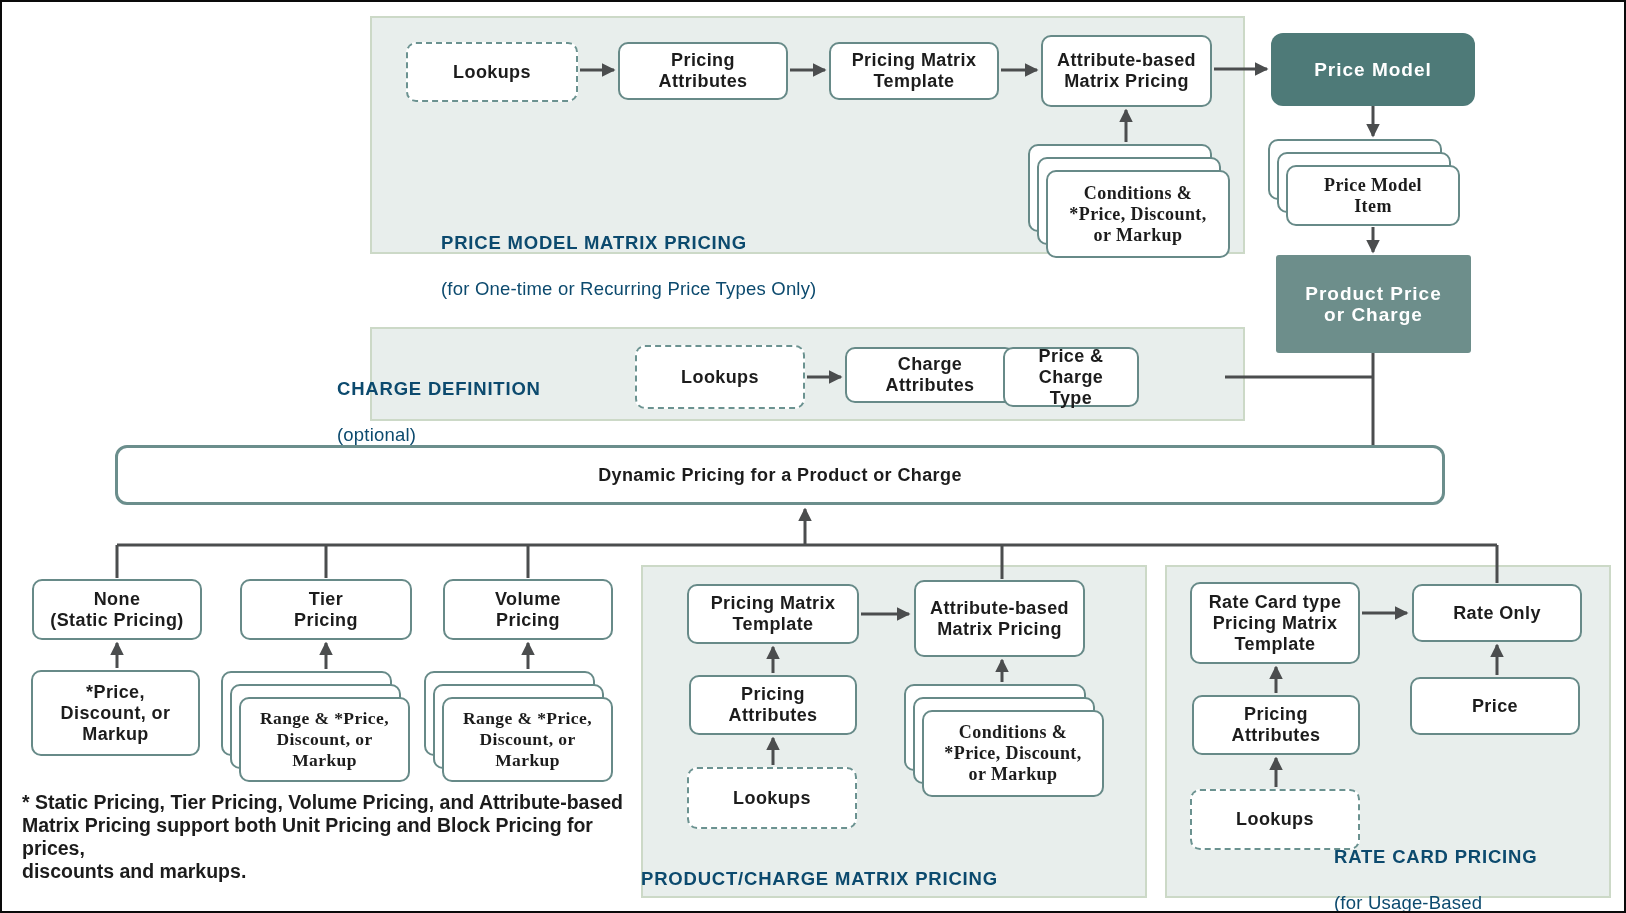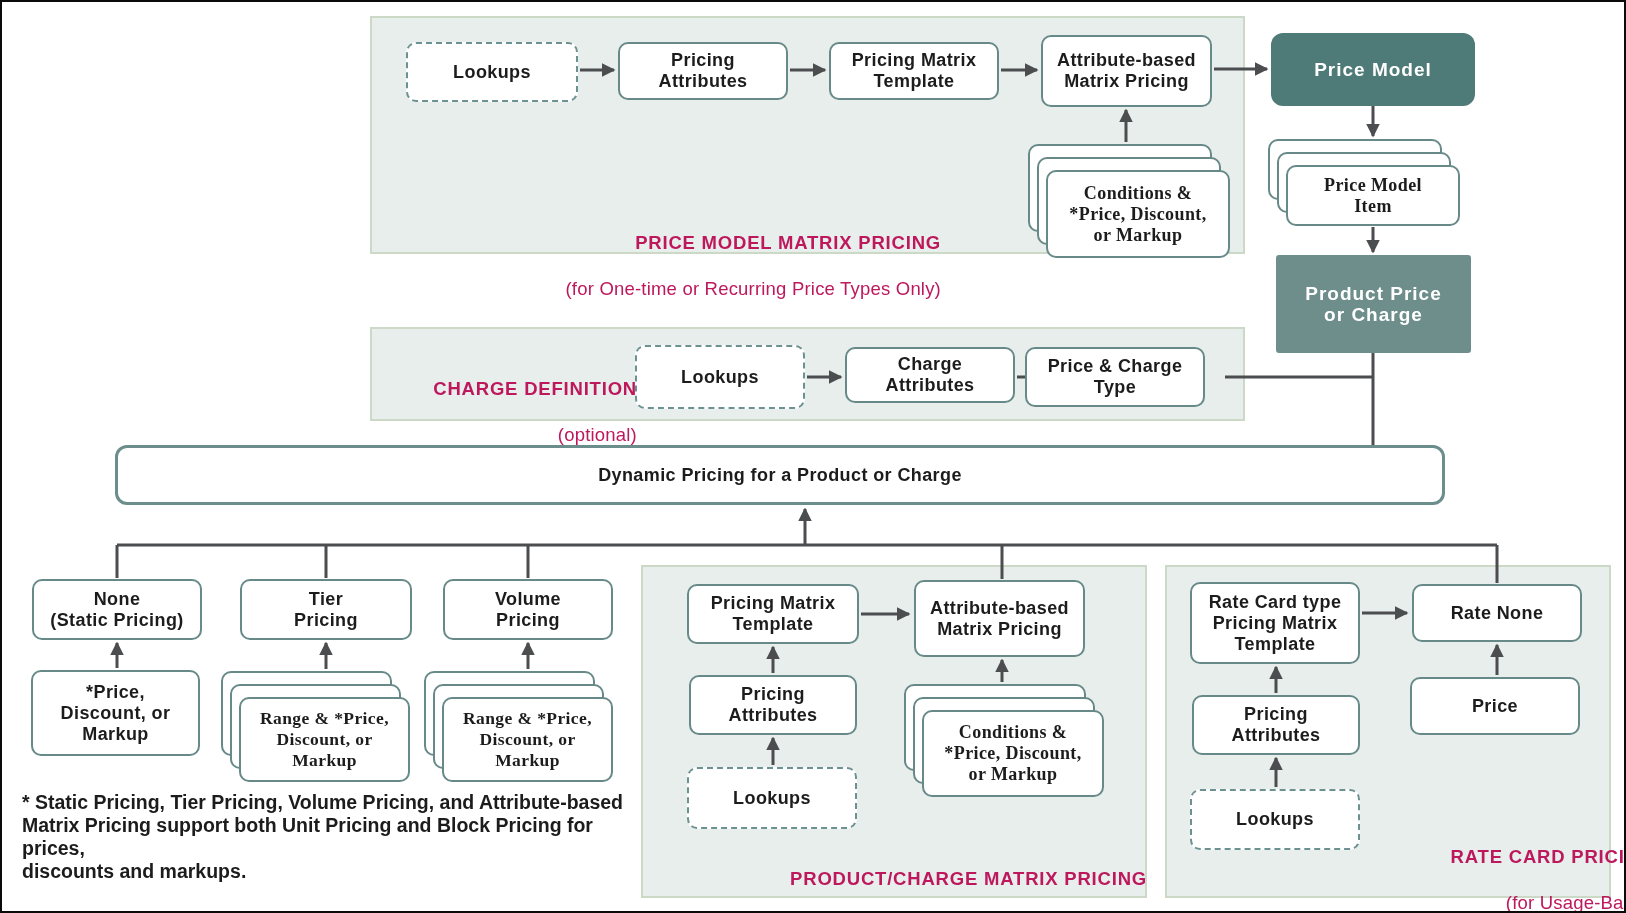--- a/index.html
+++ b/index.html
@@ -43,22 +43,22 @@
     box-sizing:border-box;
   }
   .card.back1{transform:translate(-9px,-13px);}
   .card.back2{transform:translate(-18px,-26px);}
   .card.front{
     display:flex;align-items:center;justify-content:center;
     text-align:center;font-weight:bold;font-size:18px;line-height:21px;
     letter-spacing:0.4px;white-space:pre-line;
   }
   .caption{
-    position:absolute;text-align:right;z-index:2;
-    font-size:18.5px;line-height:23px;color:#be185d;
+    position:absolute;text-align:left;z-index:2;
+    font-size:18.5px;line-height:23px;color:#0c4a6e;
     white-space:pre-line;
   }
   .caption .cap-title{font-weight:bold;letter-spacing:0.8px;}
   .caption .cap-sub{font-weight:normal;letter-spacing:0.2px;white-space:pre-line;}
   .footnote{
     position:absolute;left:20px;top:789px;width:610px;
     font-size:19.5px;line-height:23px;font-weight:bold;
     letter-spacing:0;color:#1c1c1c;white-space:pre-line;z-index:2;
   }
   #wires{position:absolute;left:0;top:0;z-index:1;pointer-events:none;}
@@ -147,21 +147,21 @@
   <div class="node medium" style="left:1274px;top:253px;width:195px;height:98px;border-radius:3px;font-size:19px">Product Price
 or Charge</div>
 
   <div class="caption" style="left:335px;top:352px;width:300px">
     <div class="cap-title">CHARGE DEFINITION</div>
     <div class="cap-sub">(optional)</div>
   </div>
   <div class="node dashed" style="left:633px;top:343px;width:170px;height:64px">Lookups</div>
   <div class="node" style="left:843px;top:345px;width:170px;height:56px">Charge
 Attributes</div>
-  <div class="node" style="left:1023px;top:345px;width:180px;height:60px">Price &amp; Charge
+  <div class="node" style="left:1001px;top:345px;width:136px;height:60px">Price &amp; Charge
 Type</div>
 
   <div class="node wide" style="left:113px;top:443px;width:1330px;height:60px">Dynamic Pricing for a Product or Charge</div>
 
   <div class="node" style="left:30px;top:577px;width:170px;height:61px">None
 (Static Pricing)</div>
   <div class="node" style="left:238px;top:577px;width:172px;height:61px">Tier
 Pricing</div>
   <div class="node" style="left:441px;top:577px;width:170px;height:61px">Volume
 Pricing</div>
@@ -203,21 +203,21 @@
   </div>
 
   <div class="caption" style="left:639px;top:842px;width:506px">
     <div class="cap-title">PRODUCT/CHARGE MATRIX PRICING</div>
     
   </div>
 
   <div class="node" style="left:1188px;top:580px;width:170px;height:82px">Rate Card type
 Pricing Matrix
 Template</div>
-  <div class="node" style="left:1410px;top:582px;width:170px;height:58px">Rate None</div>
+  <div class="node" style="left:1410px;top:582px;width:170px;height:58px">Rate Only</div>
   <div class="node" style="left:1190px;top:693px;width:168px;height:60px">Pricing
 Attributes</div>
   <div class="node" style="left:1408px;top:675px;width:170px;height:58px">Price</div>
   <div class="node dashed" style="left:1188px;top:787px;width:170px;height:61px">Lookups</div>
 
   <div class="caption" style="left:1332px;top:820px;width:320px">
     <div class="cap-title">RATE CARD PRICING</div>
     <div class="cap-sub">(for Usage-Based
 Price Types Only)</div>
   </div>

